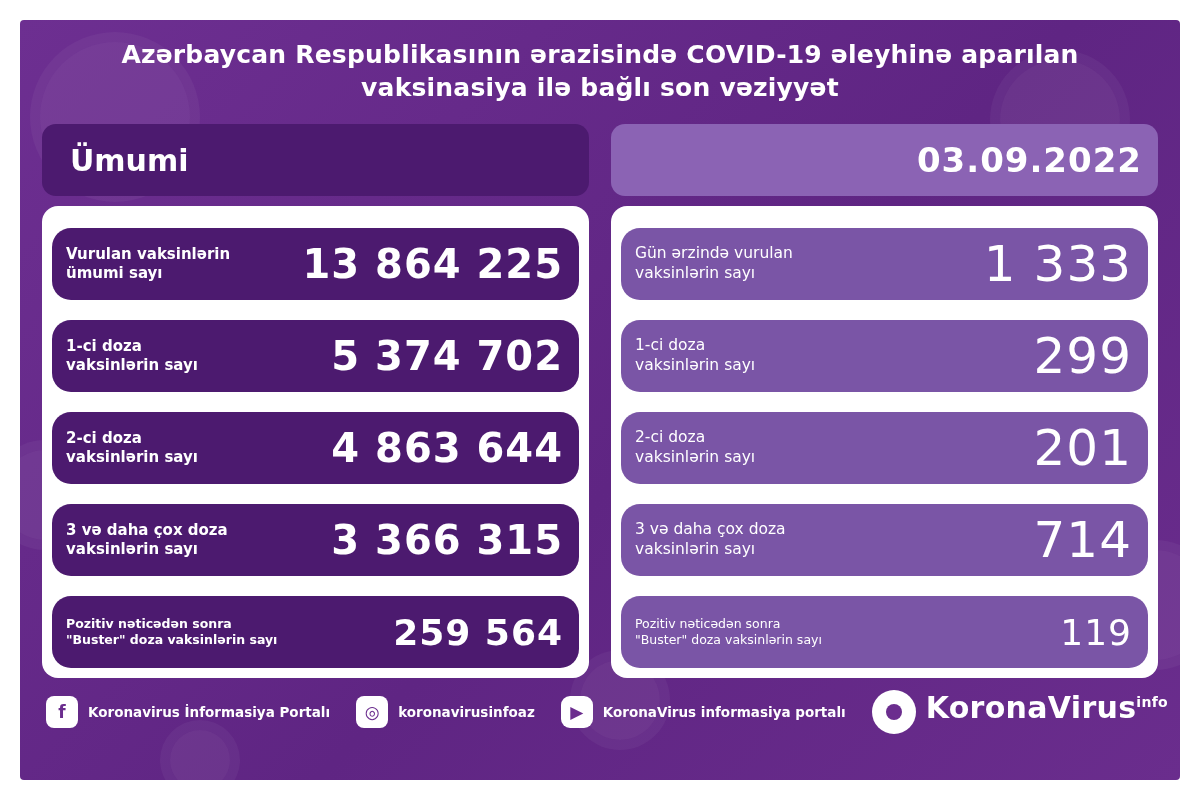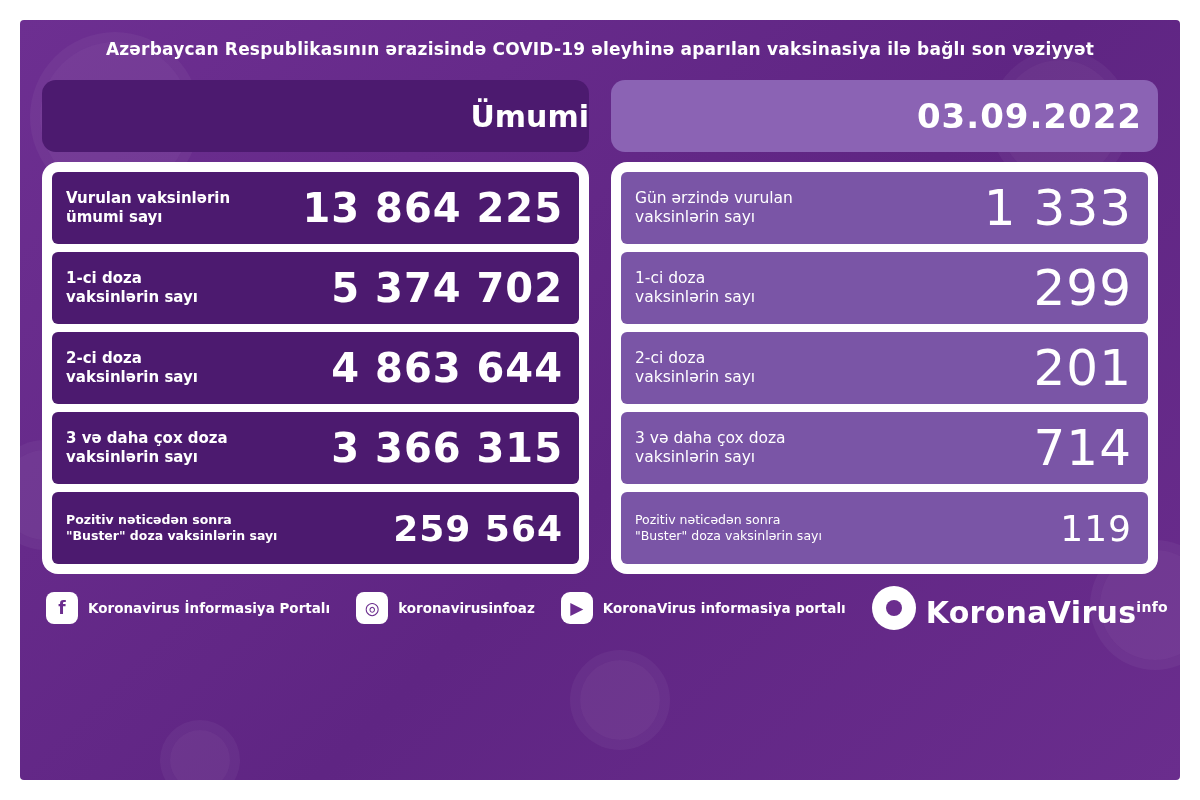--- a/index.html
+++ b/index.html
@@ -43,21 +43,21 @@
   .v3{width:90px;height:90px;left:-20px;top:430px;}
   .v4{width:110px;height:110px;right:-30px;bottom:120px;}
   .v5{width:80px;height:80px;left:560px;bottom:40px;}
   .v6{width:60px;height:60px;left:150px;bottom:-10px;}
 
   .title{
     position:relative;
     text-align:center;
     color:#ffffff;
     font-weight:bold;
-    font-size:17px;
+    font-size:25px;
     line-height:1.32;
     letter-spacing:.2px;
     padding:18px 60px 6px 60px;
     font-family:"DejaVu Sans", sans-serif;
   }
 
   .columns{
     position:relative;
     display:flex;
     gap:22px;
@@ -68,21 +68,21 @@
 
   .col-head{
     height:72px;
     border-radius:14px;
     display:flex;
     align-items:center;
     box-sizing:border-box;
   }
   .col-head.left{
     background:#4c1a6f;
-    justify-content:flex-end;
+    justify-content:flex-start;
     padding-left:28px;
   }
   .col-head.right{
     background:#8b63b4;
     justify-content:flex-end;
     padding-right:16px;
   }
   .col-head .label{
     color:#ffffff;
     font-size:30px;
@@ -103,27 +103,28 @@
     flex:1;
     display:flex;
     flex-direction:column;
     gap:8px;
   }
   .card.left{background:#ffffff;}
   .card.right{background:#ffffff;}
 
   .row{
     flex:1;
-    border-radius:6px;
+    border-radius:19px;
     display:flex;
     align-items:center;
     justify-content:space-between;
     padding:4px 16px 4px 14px;
     box-sizing:border-box;
     min-height:72px;
+    margin-top:12px;
   }
   .row.left{background:#4c1a6f;}
   .row.right{background:#7a55a6;gap:25px;}
 
   .row .lab{
     color:#ffffff;
     font-size:15px;
     font-weight:bold;
     line-height:1.28;
     max-width:46%;
@@ -160,21 +161,21 @@
     font-weight:bold;font-size:17px;
     flex:none;
   }
   .si.yt{border-radius:9px;}
   .social .txt{
     color:#ffffff;font-size:13.5px;font-weight:bold;
     white-space:nowrap;
   }
   .brand{
     margin-left:auto;
-    display:flex;align-items:flex-end;gap:10px;
+    display:flex;align-items:flex-start;gap:10px;
   }
   .brand .sun{
     width:44px;height:44px;border-radius:50%;
     background:#ffffff;
     position:relative;
     flex:none;
   }
   .brand .sun::after{
     content:"";
     position:absolute;left:50%;top:50%;

